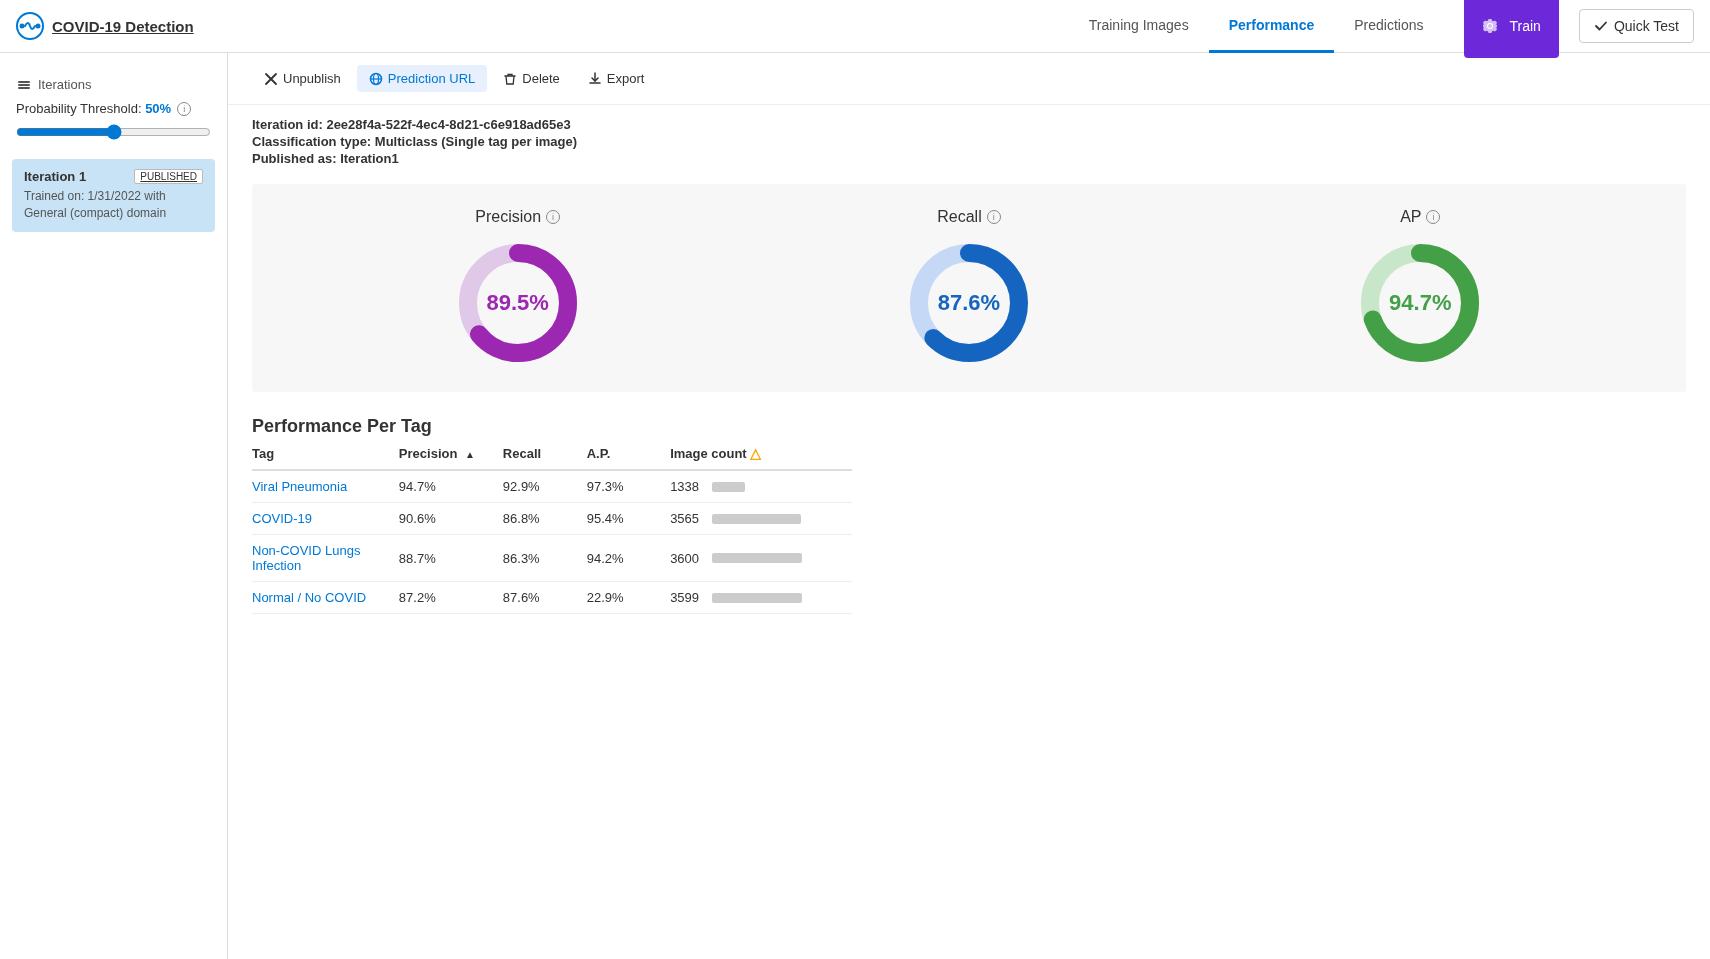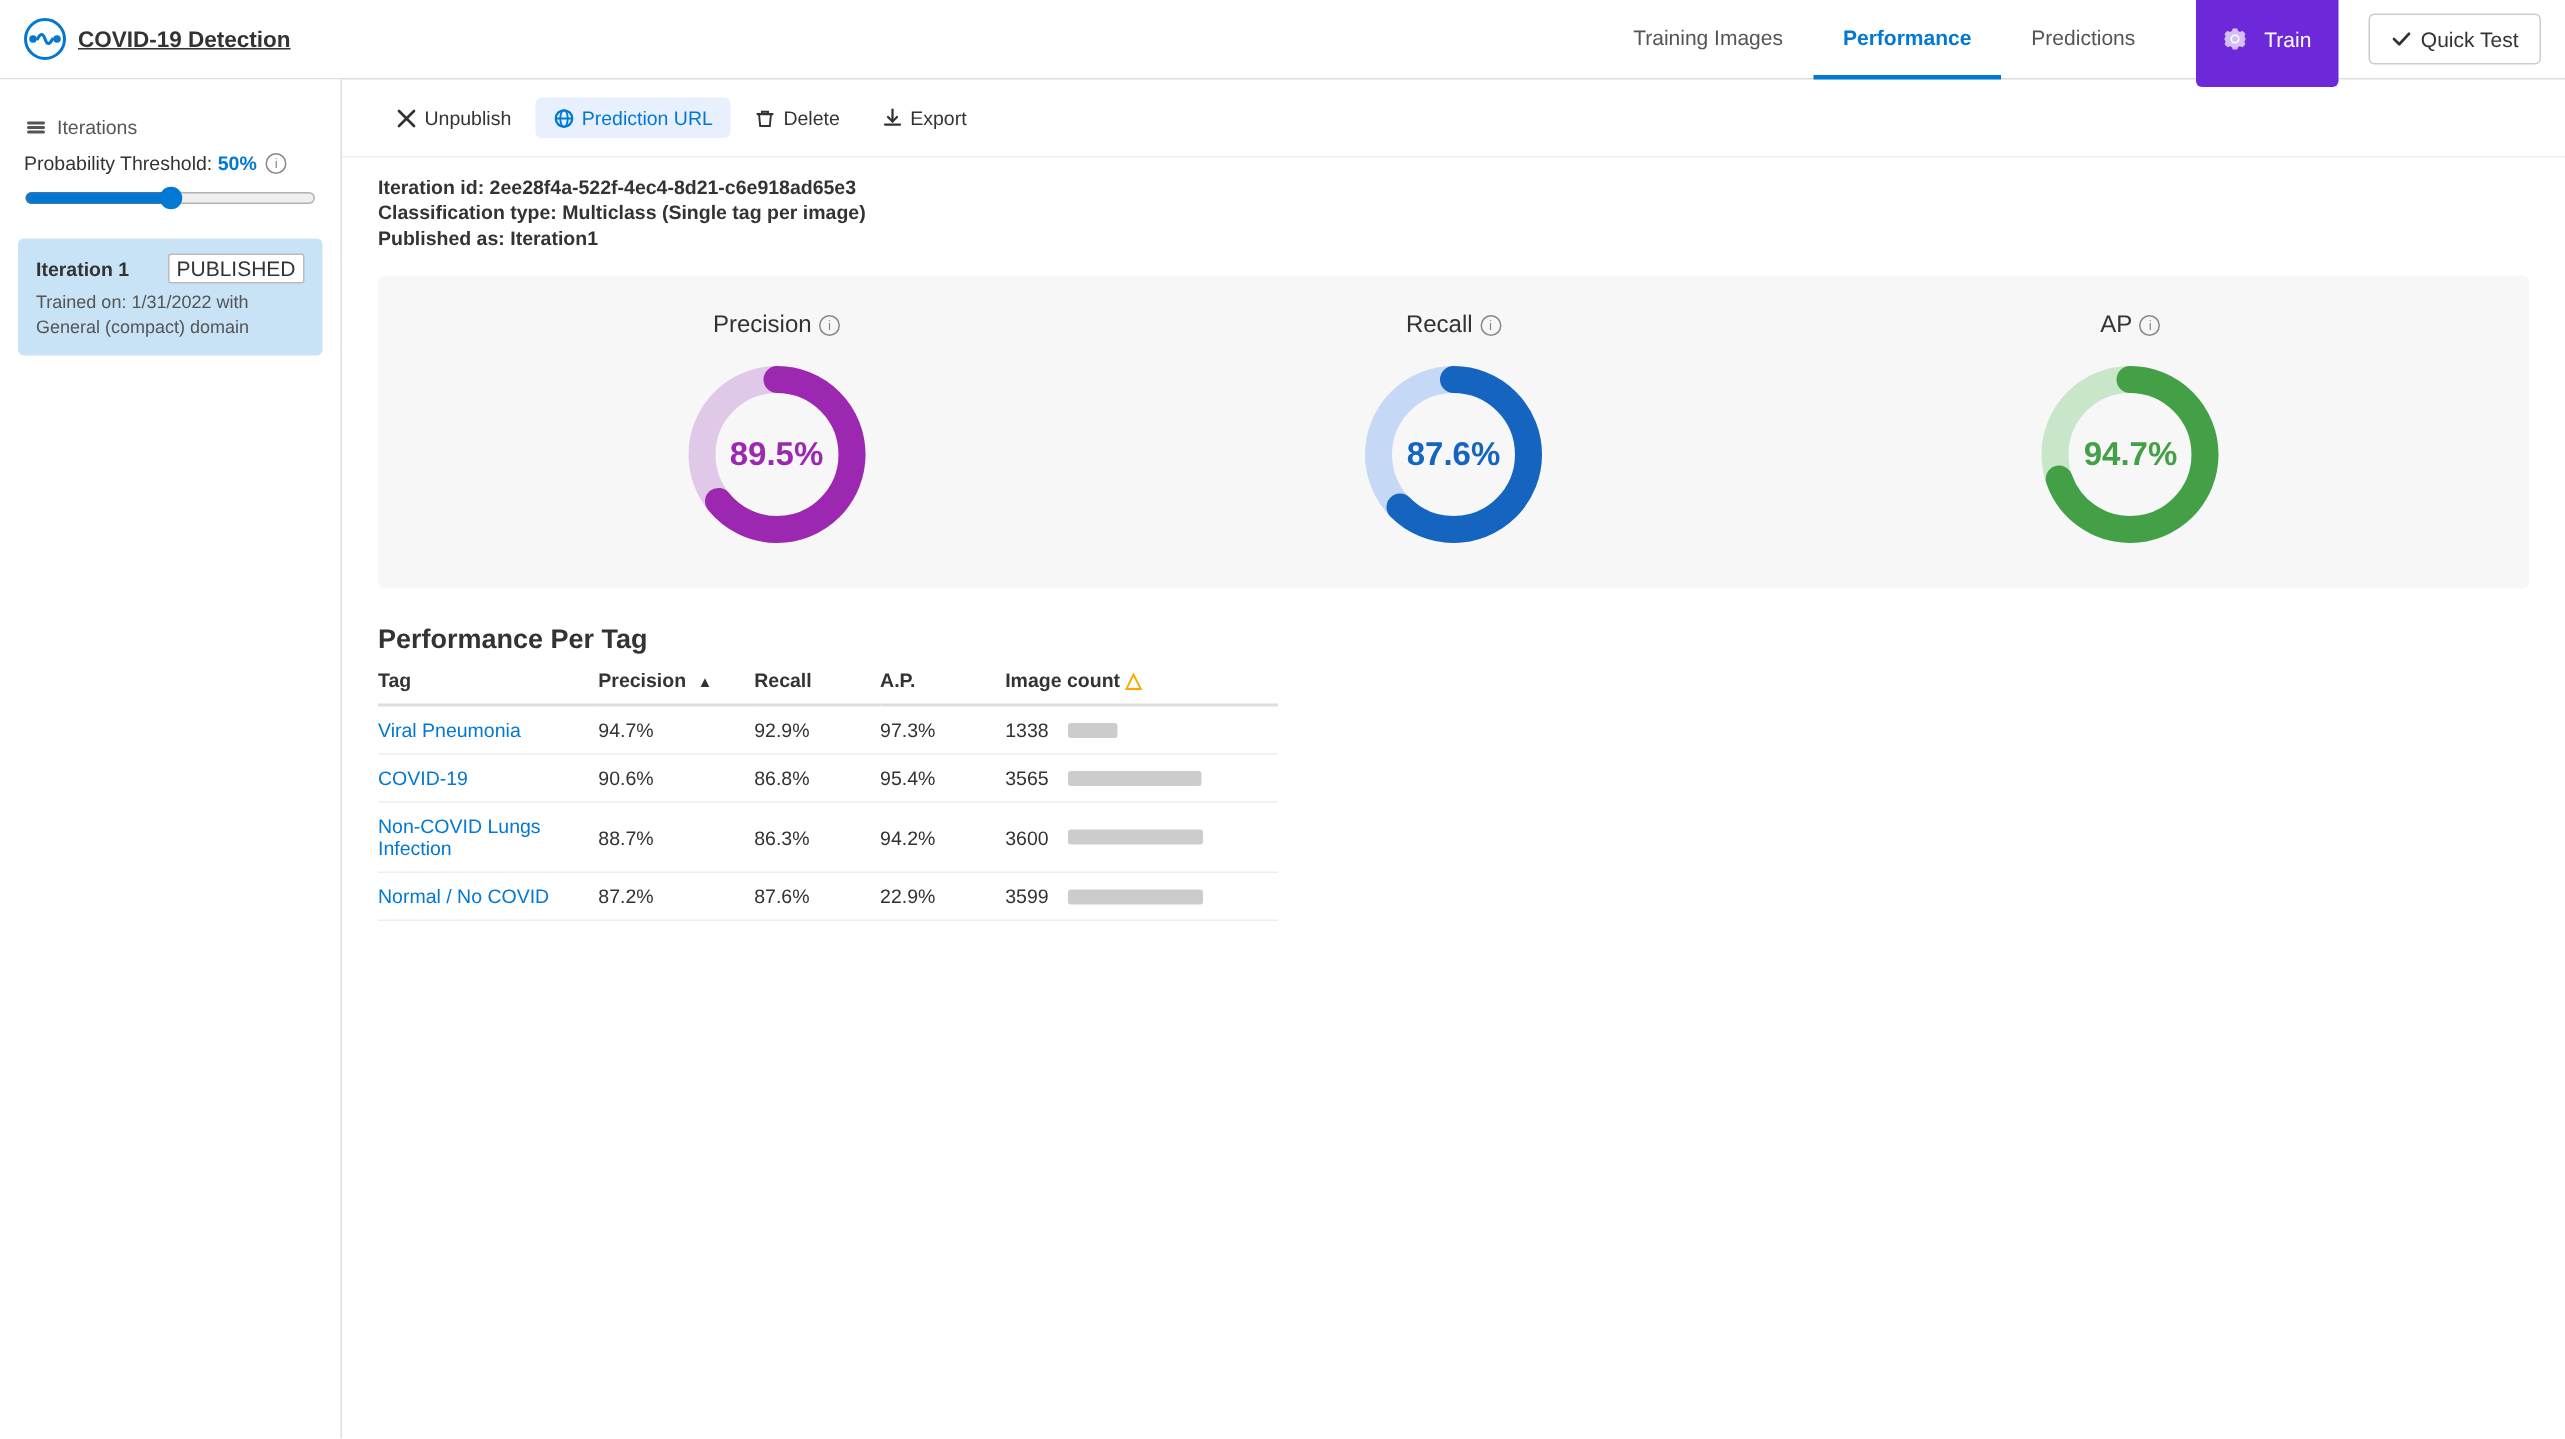--- a/index.html
+++ b/index.html
@@ -25,21 +25,21 @@
     .sidebar-iterations { padding: 8px 16px; display: flex; align-items: flex-start; gap: 6px; font-size: 13px; color: #555; cursor: pointer; }
     .threshold-row { display: flex; align-items: center; gap: 6px; padding: 0 16px; margin-bottom: 8px; }
     .threshold-text { font-size: 13px; color: #333; }
     .threshold-pct { color: #0078d4; font-weight: 600; }
     .info-icon { width: 14px; height: 14px; border-radius: 50%; border: 1.5px solid #888; display: inline-flex; align-items: center; justify-content: center; font-size: 9px; color: #888; cursor: pointer; }
     .slider-container { padding: 0 16px; margin-bottom: 16px; }
     .slider { width: 100%; accent-color: #0078d4; }
     .iteration-card { margin: 8px 12px; background: #c7e3f5; border-radius: 4px; padding: 10px 12px; }
     .iteration-card-header { display: flex; align-items: center; justify-content: space-between; margin-bottom: 4px; }
     .iteration-name { font-size: 13px; font-weight: 600; color: #333; }
-    .published-badge { background: #fff; color: #333; font-size: 14px; border: 1px solid #bbb; border-radius: 2px; padding: 1px 5px; }
+    .published-badge { background: #fff; color: #333; font-size: 10px; border: 1px solid #bbb; border-radius: 2px; padding: 1px 5px; text-decoration: underline; }
     .iteration-detail { font-size: 12px; color: #555; line-height: 1.4; }
 
     
     .main { flex: 1; overflow-y: auto; padding: 0; }
 
     
     .toolbar { display: flex; align-items: center; gap: 4px; padding: 12px 24px; border-bottom: 1px solid #eee; }
     .toolbar-btn { display: flex; align-items: center; gap: 5px; padding: 6px 12px; border: none; background: none; cursor: pointer; font-size: 13px; color: #333; border-radius: 4px; }
     .toolbar-btn.active-tab { background: #e8f0fe; color: #0078d4; }
 

